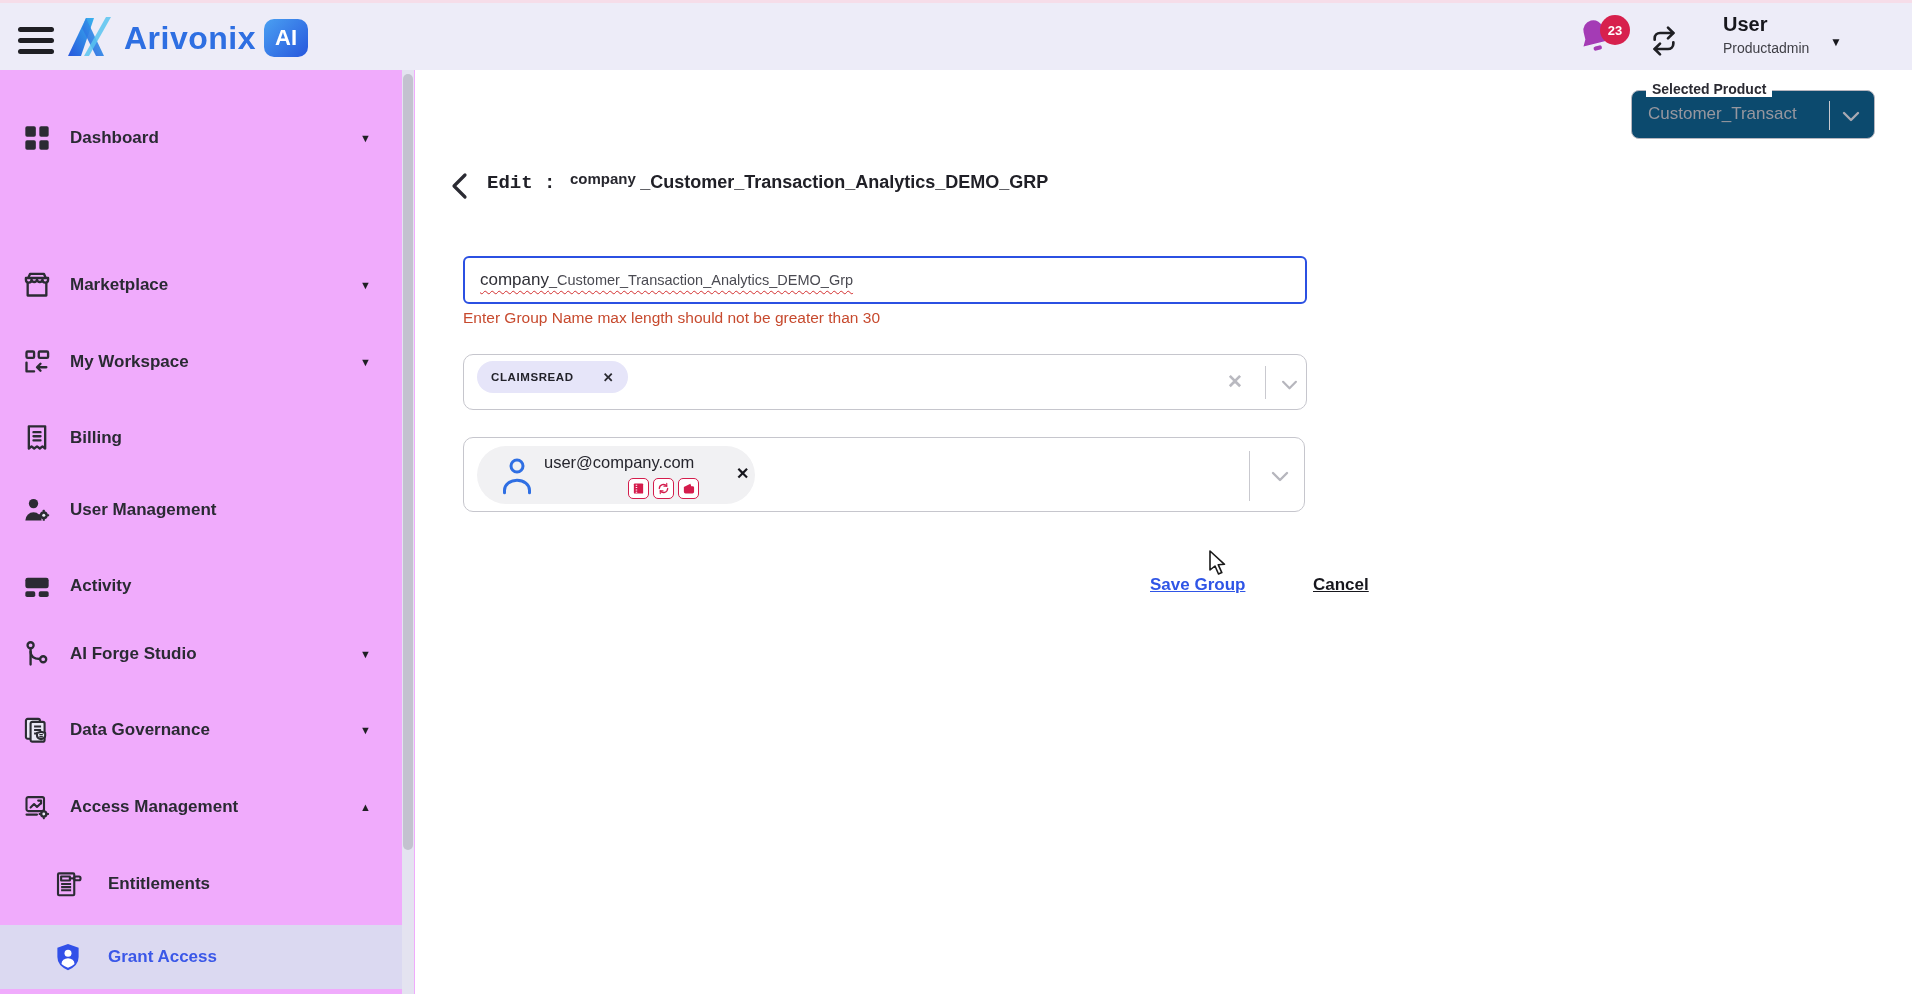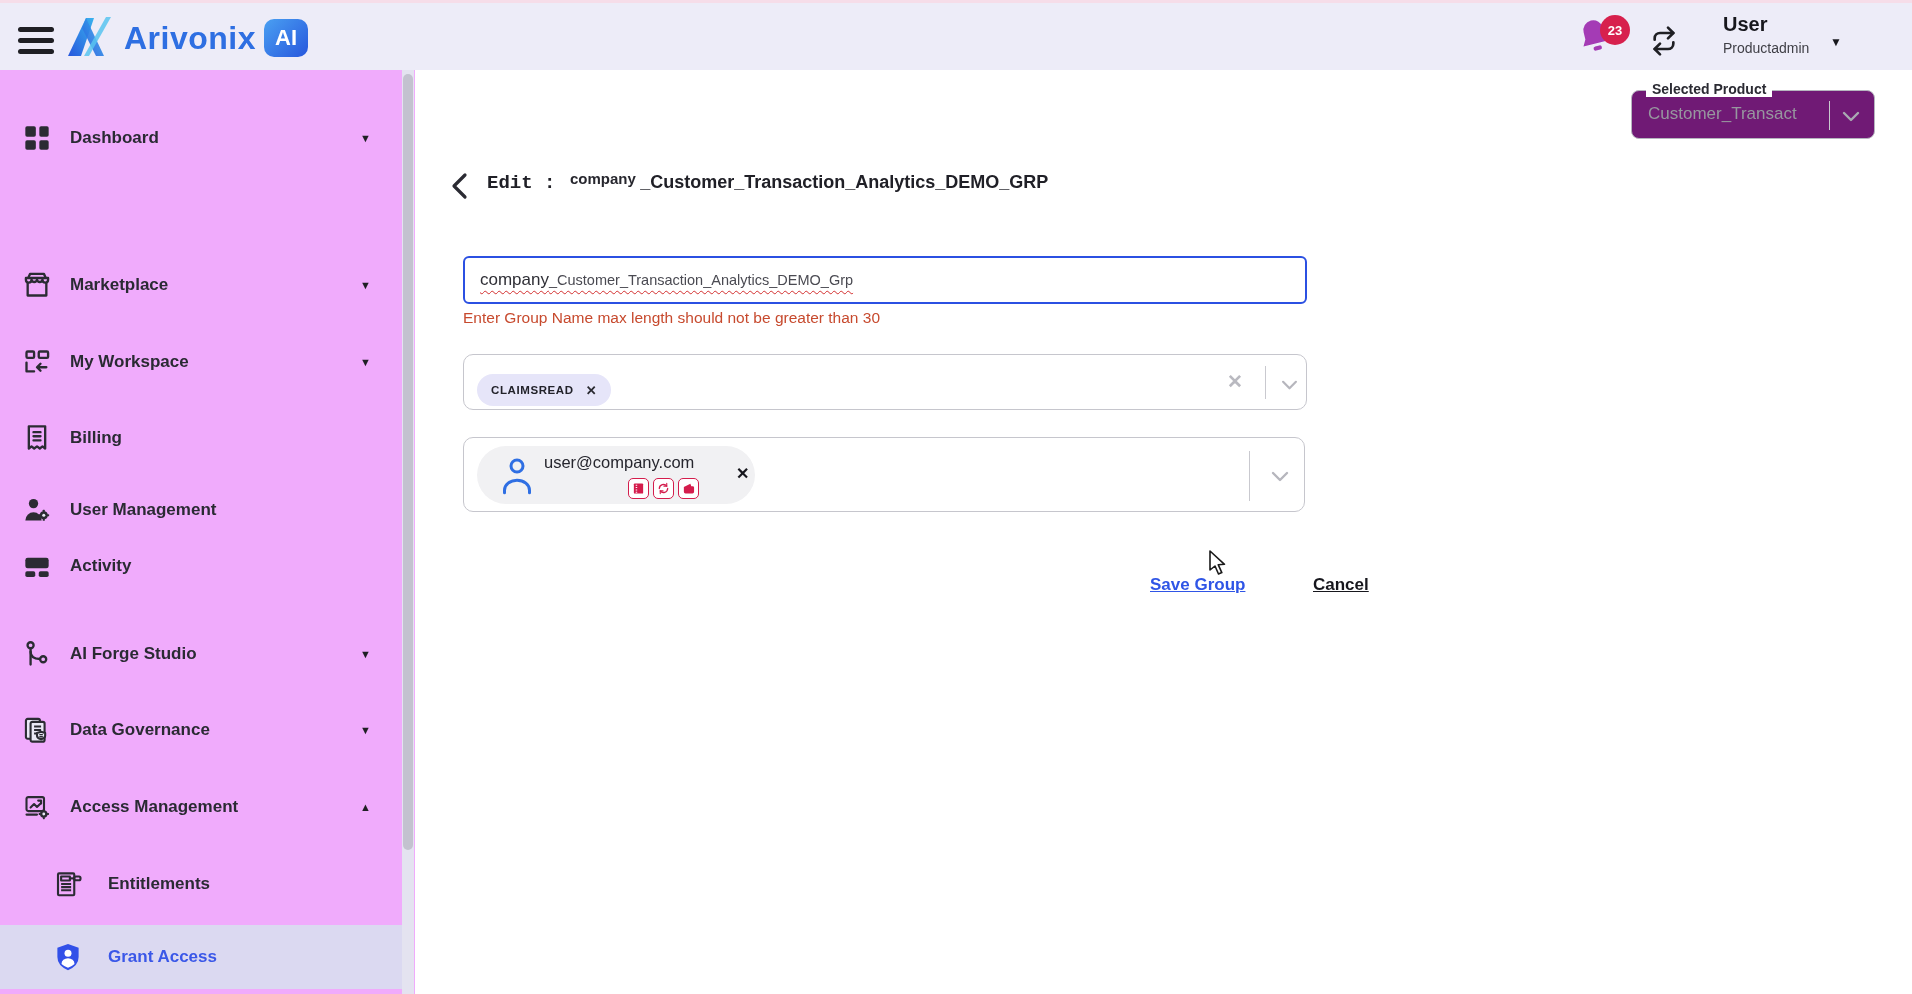--- a/index.html
+++ b/index.html
@@ -35,21 +35,21 @@
   .sb-item .sb-label { position:absolute; left:70px; font-size:17px; font-weight:600; color:#2a2a33; }
   .sb-item.sub .sb-label { left:108px; }
   .sb-item .sb-caret { position:absolute; left:360px; font-size:11px; color:#1f1f24; }
   .sb-active-band { position:absolute; left:0; top:855px; width:402px; height:64px; background:#dbd9f1; }
   .sb-item.active .sb-label { color:#3a57e8; }
 
   
   .main { position:absolute; left:415px; top:70px; width:1497px; height:924px; background:#ffffff; }
 
   .product-select { position:absolute; left:1216px; top:20px; width:244px; height:49px;
-    background:#701a75; border:1px solid #b6b6bf; border-radius:8px; cursor:pointer; }
+    background:#0c4a6e; border:1px solid #b6b6bf; border-radius:8px; cursor:pointer; }
   .product-label { position:absolute; left:14px; top:-10px; background:#ffffff; padding:0 6px;
     font-size:14px; font-weight:bold; color:#2b2b33; white-space:nowrap; }
   .product-value { position:absolute; left:16px; top:13px; font-size:17px; color:#97979f; }
   .product-divider { position:absolute; left:197px; top:10px; width:1px; height:29px; background:#c9c9cf; }
   .product-chevron { position:absolute; left:210px; top:18px; }
 
   .back-btn { position:absolute; left:33px; top:102px; width:26px; height:28px; cursor:pointer; }
   .page-title { position:absolute; left:72px; top:102px; white-space:nowrap; }
   .title-prefix { font-size:19px; font-weight:bold; color:#202027;font-family:Liberation Mono, monospace; }
   .title-small { font-size:15px; font-weight:600; color:#27272e; position:relative; top:-4px; margin-left:10px; }
@@ -61,22 +61,22 @@
   .group-input-value { text-decoration:underline; text-decoration-style:wavy;
     text-decoration-color:#d32f2f; text-decoration-thickness:1px; text-underline-offset:5px; white-space:nowrap; }
   .gi-small { font-size:17px; color:#2f2f36; }
   .gi-rest { font-size:14.5px; color:#4a4a52; }
 
   .error-text { position:absolute; left:48px; top:239px; font-size:15.5px; color:#c74a2e; }
 
   .chip-field { position:absolute; left:48px; background:#fff; border:1px solid #c6c6cd; border-radius:10px; }
   .field-roles { top:284px; width:844px; height:56px; }
   .field-users { top:367px; width:842px; height:75px; }
-  .role-chip { position:absolute; left:13px; top:19px; height:32px; border-radius:16px; background:#e6e5f9;
-    display:flex; align-items:center; padding:0 14px; }
+  .role-chip { position:absolute; left:13px; top:6px; height:32px; border-radius:16px; background:#e6e5f9;
+    display:flex; align-items:center; padding:0 14px;gap:17px; }
   .role-chip-label { font-size:11.5px; font-weight:bold; color:#22222a; letter-spacing:0.6px; }
   .role-chip-x { margin-left:12px; font-size:13px; font-weight:bold; color:#2a2a31; cursor:pointer; }
   .clear-x { position:absolute; left:763px; top:15px; font-size:19px; color:#b9b9c0; font-weight:bold; cursor:pointer; }
   .field-divider { position:absolute; width:1px; background:#c9c9cf; }
   .fd-roles { left:801px; top:11px; height:33px; }
   .fd-users { left:785px; top:13px; height:50px; }
   .field-chevron { position:absolute; cursor:pointer; }
   .fc-roles { left:817px; top:22px; }
   .fc-users { left:807px; top:31px; }
 
@@ -212,21 +212,21 @@
             <rect x="16.9" y="19.2" width="1.8" height="2" rx="0.5"></rect>
           <rect x="13.2" y="15.6" width="2" height="1.8" rx="0.5"></rect>
             <rect x="20.4" y="15.6" width="2" height="1.8" rx="0.5"></rect>
           <circle cx="17.8" cy="16.5" r="1.3" fill="#eae9f6"></circle>
         </g>
       </svg>
     </span>
     <span class="sb-label">User Management</span>
   </div>
 
-  <div class="sb-item" style="top:468px">
+  <div class="sb-item" style="top:488px">
     <span class="sb-icon">
       <svg width="28" height="28" viewBox="0 0 24 24" fill="#2b2b33">
         <rect x="2" y="5" width="20" height="9" rx="2"></rect>
         <rect x="2" y="16.5" width="8.5" height="5" rx="1.5"></rect>
           <rect x="13.5" y="16.5" width="8.5" height="5" rx="1.5"></rect>
       </svg>
     </span>
     <span class="sb-label">Activity</span>
   </div>
 

